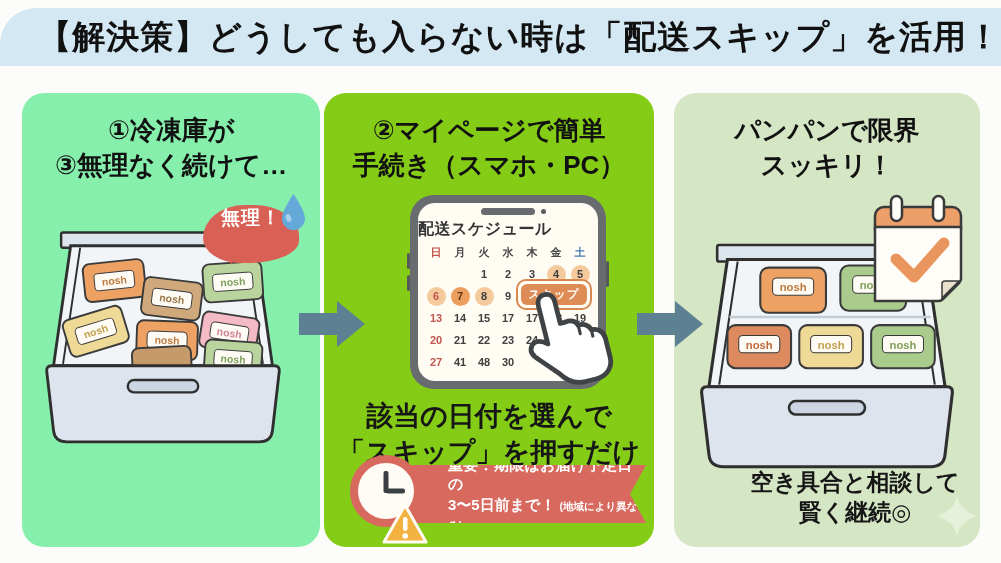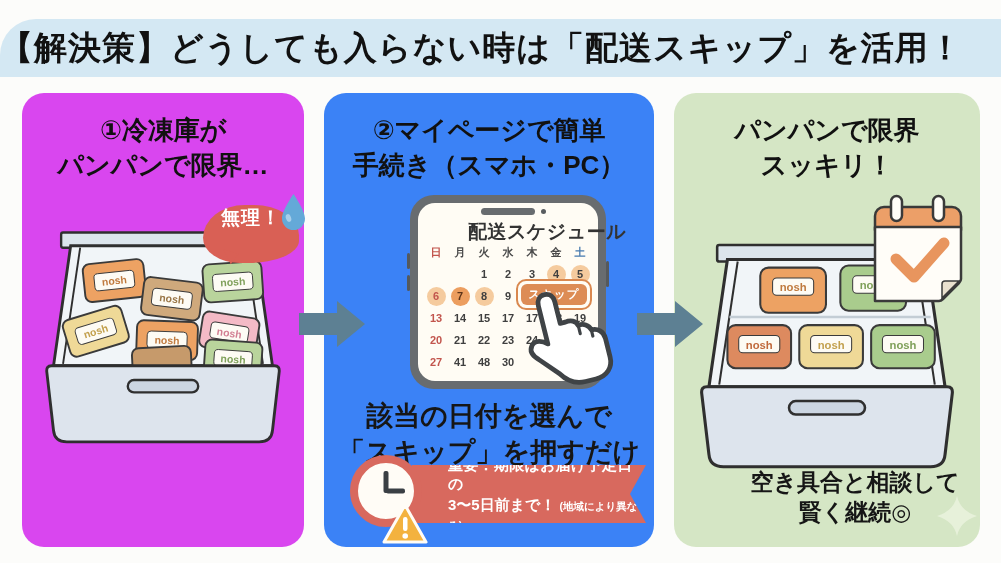--- a/index.html
+++ b/index.html
@@ -1,27 +1,27 @@
 <!DOCTYPE html>
 <html><head>
 <meta charset="utf-8">
 <style>
   html,body{margin:0;padding:0;background:#fcfcfa;}
   #page{position:relative;width:1001px;height:563px;background:#fcfcfa;overflow:hidden;
         font-family:"Liberation Sans","DejaVu Sans",sans-serif;color:#1a1a1a;}
 
   
-  .banner{position:absolute;left:0;top:19px;width:100%;height:58px;background:#d4e8f3;
-          border-radius:36px 0 0 0;display:flex;align-items:center;justify-content:flex-start;}
+  .banner{position:absolute;left:0;top:8px;width:100%;height:58px;background:#d4e8f3;
+          border-radius:36px 0 0 0;display:flex;align-items:center;justify-content:flex-end;}
   .banner-title{font-size:33px;font-weight:900;letter-spacing:1px;color:#111;}
 
   
   .panel{position:absolute;top:93px;height:454px;border-radius:22px;}
-  .panel1{left:22px;width:282px;background:#d946ef;}
-  .panel2{left:324px;width:330px;background:#3b82f6;}
+  .panel1{left:22px;width:282px;background:#86efac;padding-left:16px;}
+  .panel2{left:324px;width:330px;background:#84cc16;}
   .panel3{left:674px;width:306px;background:#d5e6c5;}
   .p-title{position:absolute;left:0;top:20px;width:100%;text-align:center;
            font-size:26px;font-weight:800;line-height:1.35;color:#111;}
 
   
   .arrow{position:absolute;top:298px;z-index:6;}
   .arrow1{left:297px;} .arrow2{left:635px;}
 
   
   .freezer1{position:absolute;left:22px;top:134px;z-index:1;}
@@ -38,22 +38,22 @@
   .phone{position:absolute;left:86px;top:102px;width:196px;height:194px;background:#686c6f;
          border-radius:24px;z-index:2;}
   .side-btn{position:absolute;background:#55595c;border-radius:2px;}
   .sb-l1{left:-3px;top:58px;width:3px;height:16px;} .sb-l2{left:-3px;top:80px;width:3px;height:16px;}
   .sb-r1{right:-3px;top:66px;width:3px;height:26px;}
   .screen{position:absolute;left:8px;top:8px;width:180px;height:178px;background:#fffcf4;
           border-radius:17px;}
   .notch{position:absolute;left:50%;top:5px;transform:translateX(-50%);width:54px;height:7px;
          background:#686c6f;border-radius:4px;}
   .cam-dot{position:absolute;left:calc(50% + 33px);top:6px;width:5px;height:5px;background:#585c5f;border-radius:50%;}
-  .sched-title{position:absolute;left:0;top:16px;width:100%;text-align:center;
-               font-size:19px;font-weight:800;color:#333;letter-spacing:.5px;margin-left:39px;}
+  .sched-title{position:absolute;left:0;top:16px;width:100%;
+               font-size:16px;font-weight:800;color:#333;letter-spacing:.5px;}
   .cal{position:absolute;left:6px;top:38px;width:168px;display:grid;
        grid-template-columns:repeat(7,24px);grid-auto-rows:22px;justify-items:center;
        align-items:center;font-size:11px;font-weight:700;color:#3f3f3f;}
   .ch{font-weight:700;color:#4a4a4a;}
   .sun{color:#c2554d;} .sat{color:#4a7cb0;}
   .hl,.hld{width:19px;height:19px;line-height:19px;text-align:center;border-radius:50%;}
   .hl{background:#f5cb9e;} .hld{background:#ec9e5f;color:#5c3318;}
   .skip-btn{position:absolute;left:98px;top:76px;width:76px;border:2.5px solid #d9884f;
             background:#fffcf4;border-radius:10px;padding:3px;box-sizing:border-box;z-index:3;}
   .skip-inner{background:#dd8c55;border-radius:6px;color:#fff;font-size:11.5px;font-weight:700;
@@ -102,21 +102,21 @@
   </div>
   <div class="arrow arrow2">
     <svg width="70" height="52" viewBox="0 0 70 52">
         <path d="M2 15 H40 V3 L68 26 L40 49 V37 H2 Z" fill="#5d8093"></path>
       </svg>
   </div>
 
   <div class="panel panel1">
     <div class="p-title">
       <span>①冷凍庫が</span><br>
-      <span>パンパンで限界…</span>
+      <span>③無理なく続けて…</span>
     </div>
 
     <div class="bubble">
       <span class="bubble-text">無理！</span>
     </div>
     <div class="drop">
       <svg width="27" height="37" viewBox="0 0 27 37">
         <path d="M13.5 1 C13.5 1 2 17.5 2 25.5 A11.5 11.5 0 0 0 25 25.5 C25 17.5 13.5 1 13.5 1 Z" fill="#64a9d8"></path>
         <ellipse cx="8.5" cy="25" rx="2.6" ry="4" fill="#a8cfea" transform="rotate(-18 8.5 25)"></ellipse>
       </svg>

